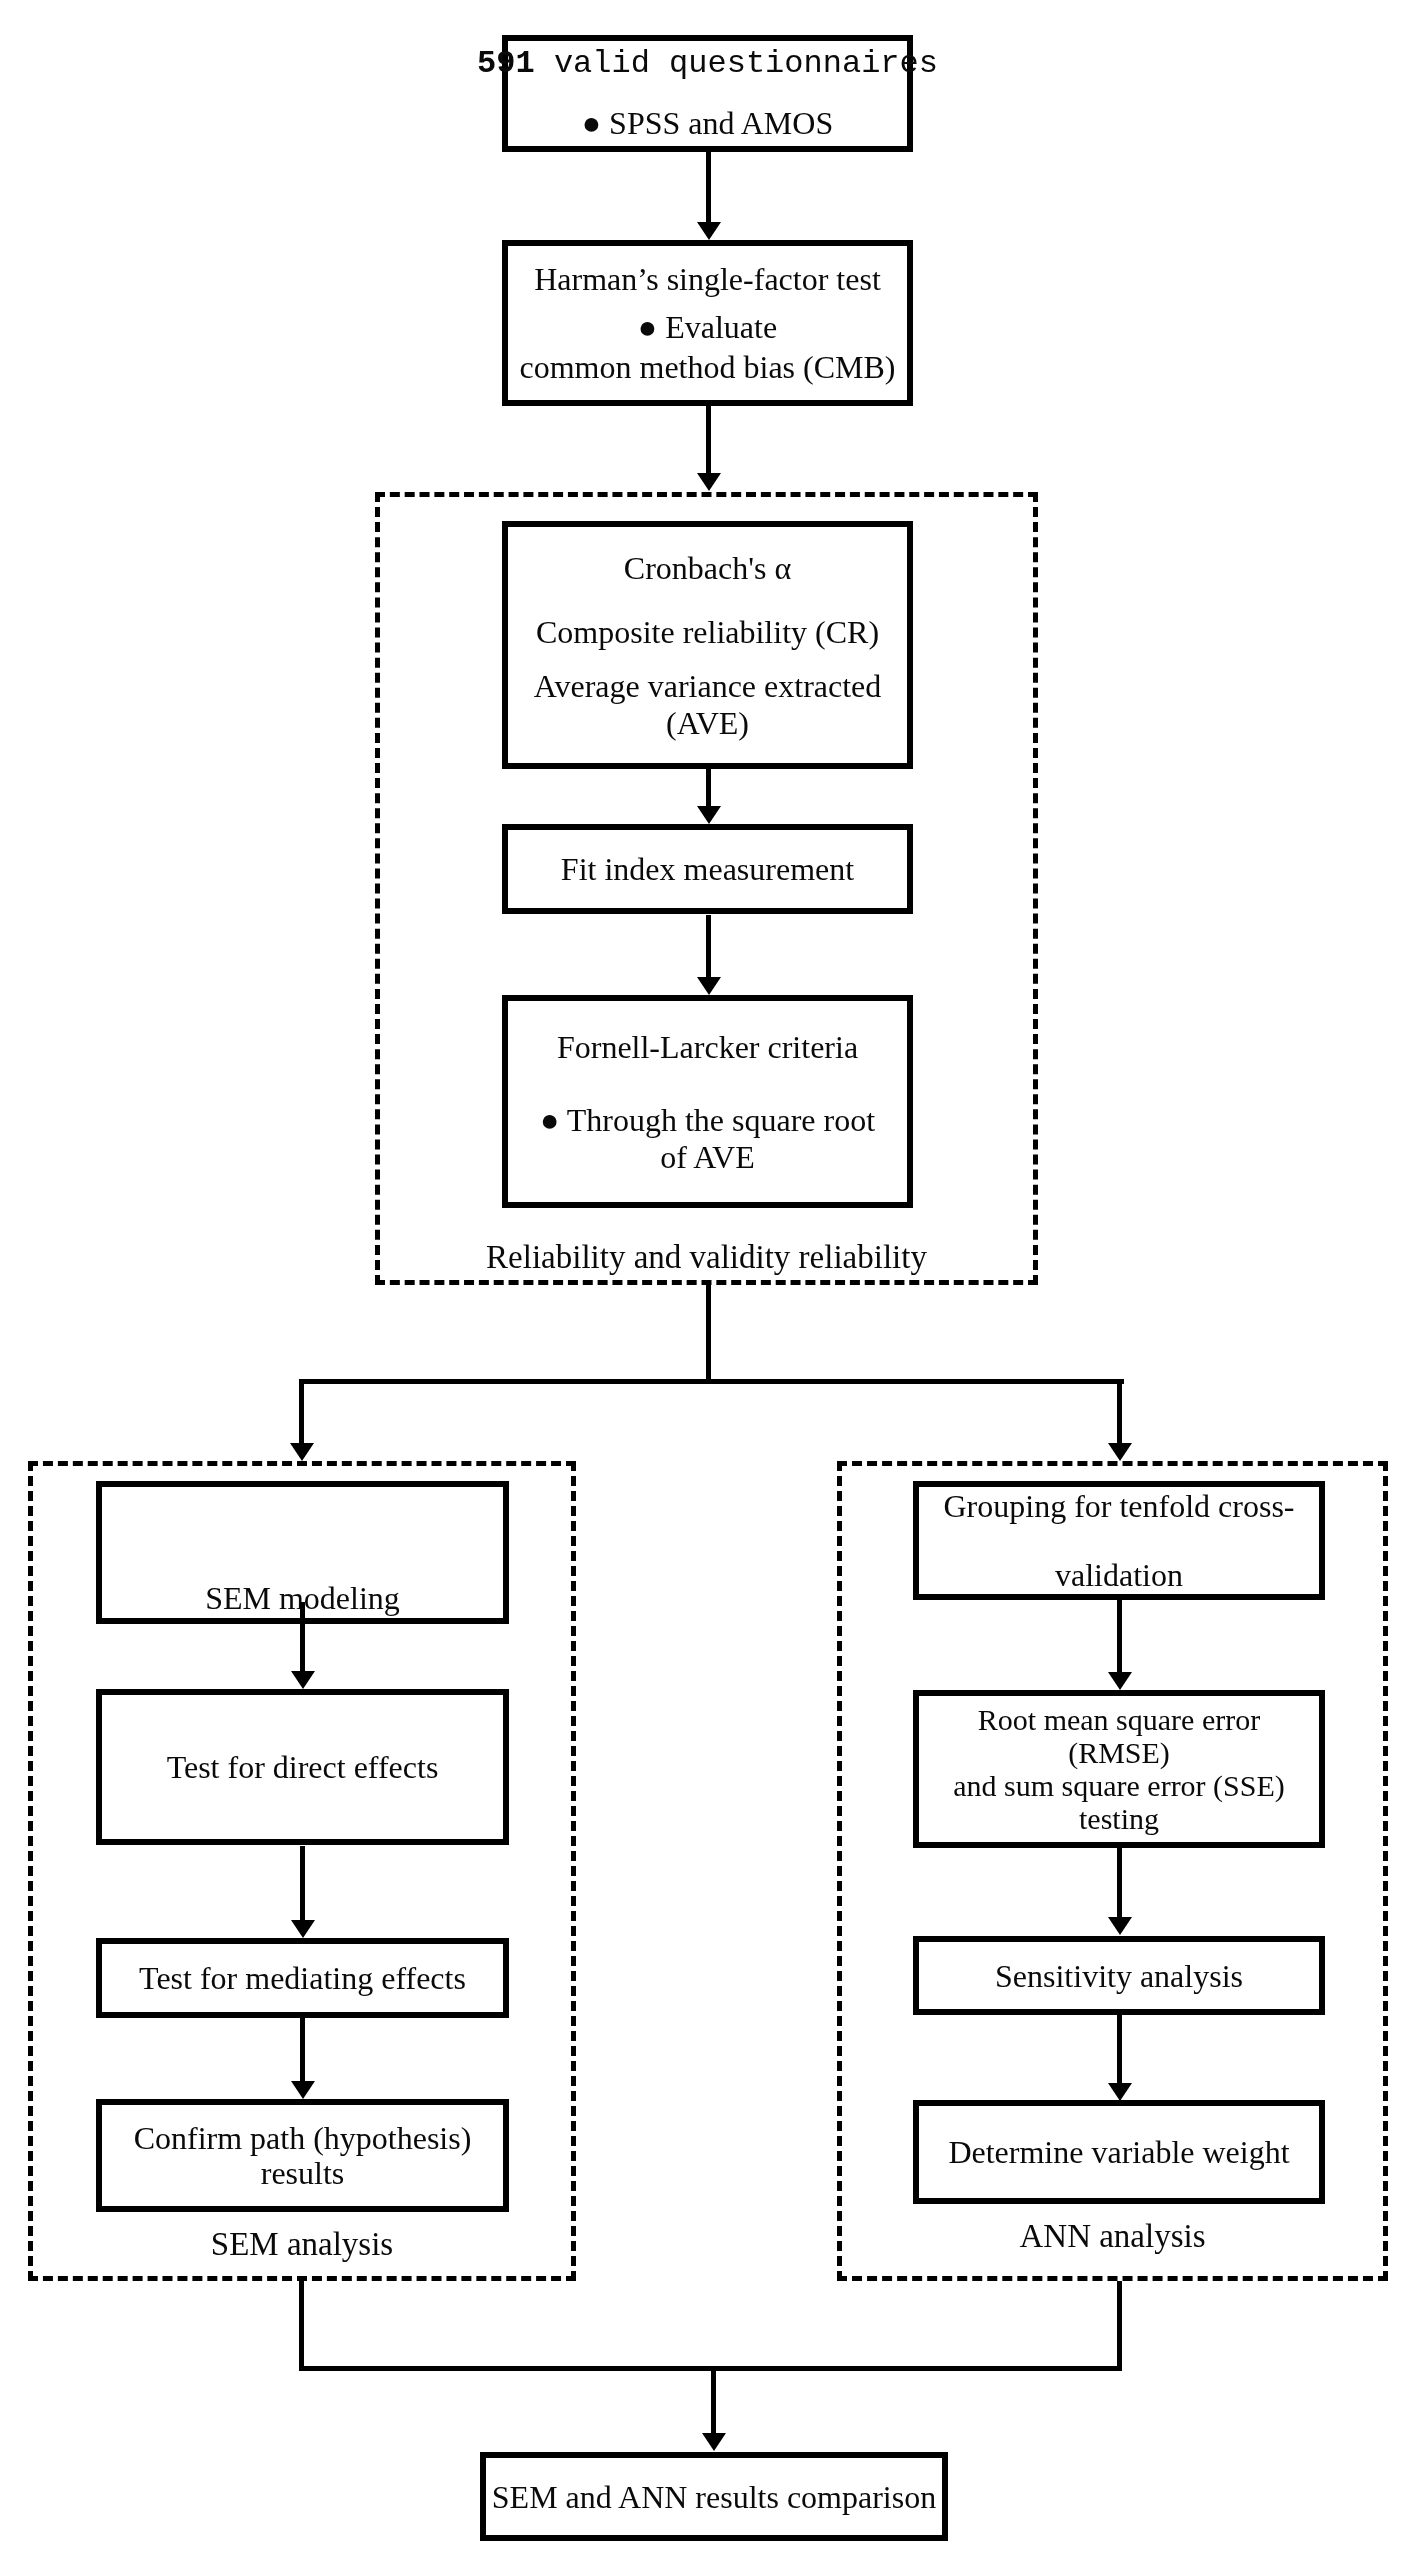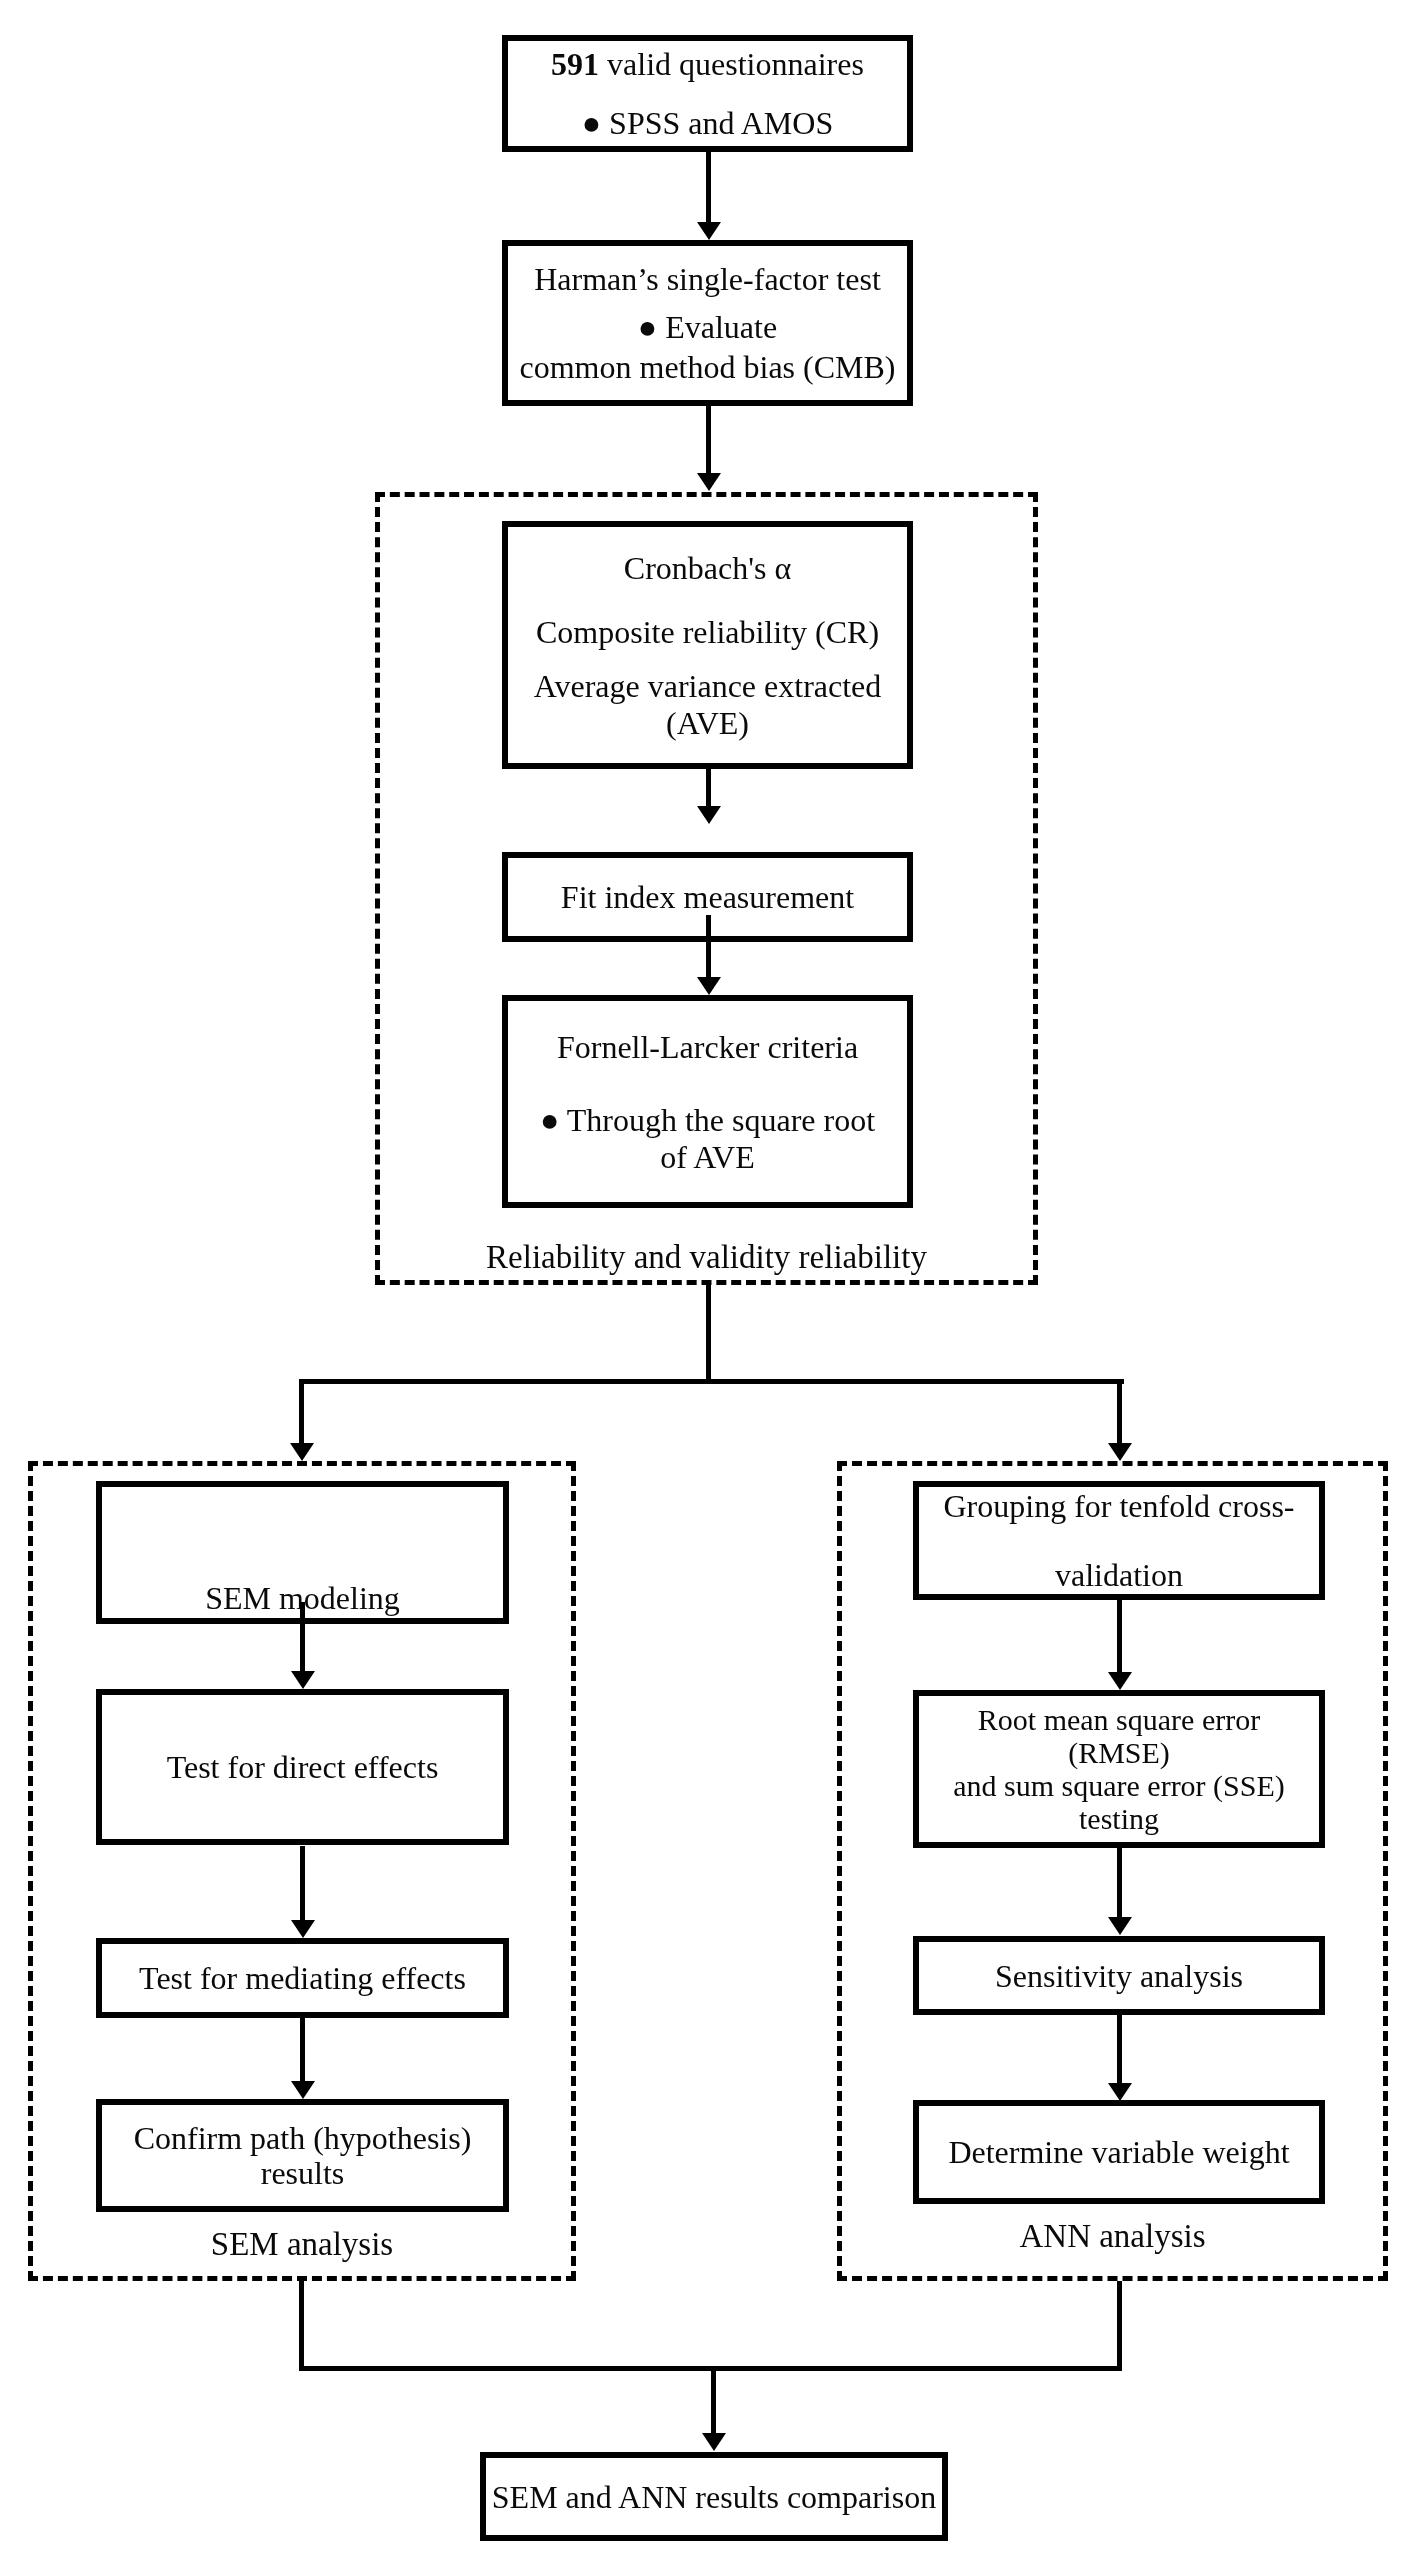--- a/index.html
+++ b/index.html
@@ -20,21 +20,21 @@
   .cline{position:absolute;background:#000;}
   .glabel{position:absolute;text-align:center;font-size:33px;line-height:40px;}
   b{font-weight:bold;}
 </style>
 </head>
 <body>
 
 <div class="canvas">
 
   <div class="box" style="left:502px;top:35px;width:411px;height:117px;">
-    <div class="line" style="margin-bottom:19.5px;"><b>591</b><span> valid questionnaires</span></div>
+    <div class="line" style="margin-bottom:19.5px;font-family:Liberation Mono, monospace;"><b>591</b><span> valid questionnaires</span></div>
     <div class="line">● SPSS and AMOS</div>
   </div>
 
   <div class="varrow" style="left:706px;top:152px;height:70px;"></div>
 
   <div class="box" style="left:502px;top:240px;width:411px;height:166px;">
     <div class="line" style="margin-bottom:8px;">Harman’s single-factor test</div>
     <div class="line">● Evaluate</div>
     <div class="line">common method bias (CMB)</div>
   </div>
@@ -45,21 +45,21 @@
 
   <div class="box" style="left:502px;top:521px;width:411px;height:248px;">
     <div class="line" style="margin-bottom:24px;">Cronbach's α</div>
     <div class="line" style="margin-bottom:16px;">Composite reliability (CR)</div>
     <div class="line" style="line-height:37px;">Average variance extracted</div>
     <div class="line" style="line-height:37px;">(AVE)</div>
   </div>
 
   <div class="varrow" style="left:706px;top:769px;height:37px;"></div>
 
-  <div class="box" style="left:502px;top:852px;width:411px;height:90px;">
+  <div class="box" style="left:502px;top:824px;width:411px;height:90px;">
     <div class="line">Fit index measurement</div>
   </div>
 
   <div class="varrow" style="left:706px;top:915px;height:62px;"></div>
 
   <div class="box" style="left:502px;top:995px;width:411px;height:213px;">
     <div class="line" style="margin-bottom:35px;">Fornell-Larcker criteria</div>
     <div class="line" style="line-height:37px;">● Through the square root</div>
     <div class="line" style="line-height:37px;">of AVE</div>
   </div>

